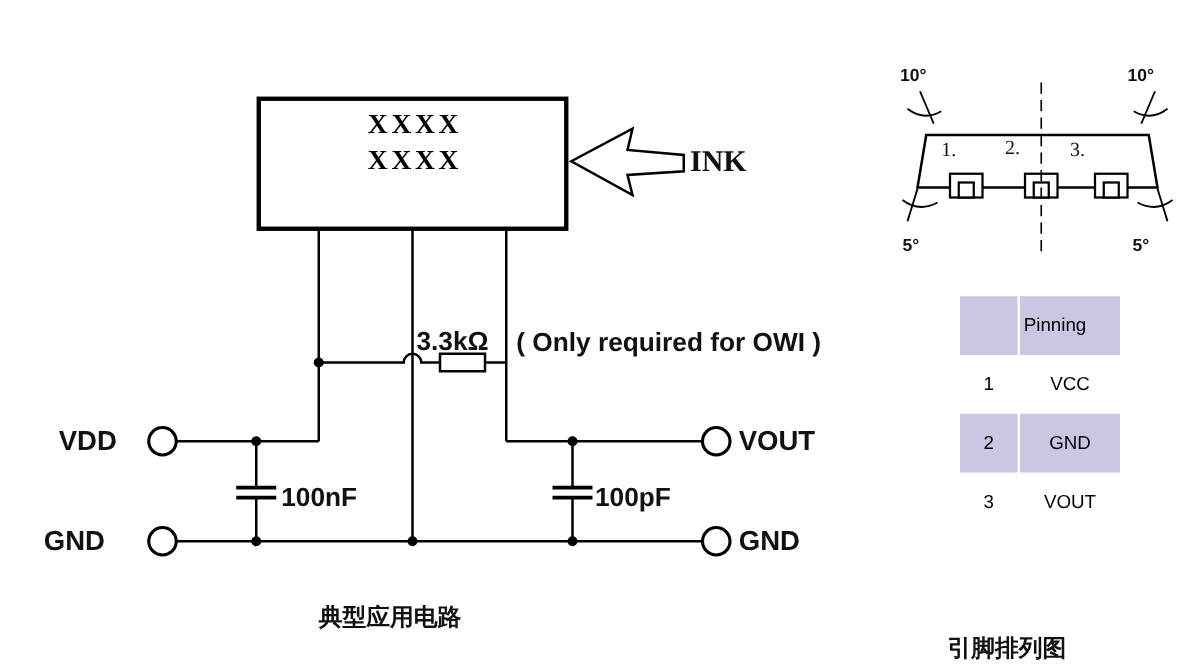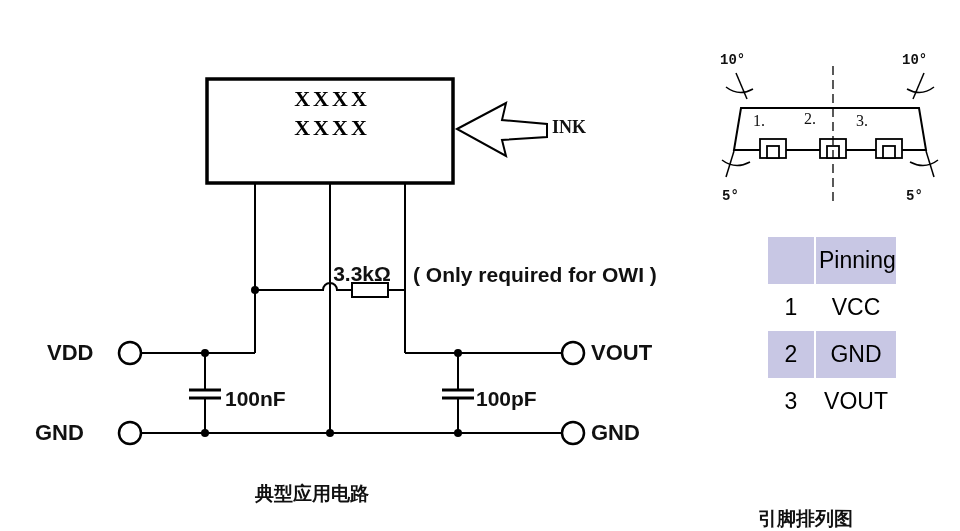--- a/index.html
+++ b/index.html
@@ -18,27 +18,27 @@
              font-family:"Liberation Serif", serif; font-weight:bold; color:#000; }
   .ic-l1 { top:86px;  font-size:22px; letter-spacing:3px; }
   .ic-l2 { top:115px; font-size:22px; letter-spacing:3px; }
   .ic-l3 { top:147px; font-size:19px; letter-spacing:1px; }
 
   .term { font-size:22px; font-weight:bold; }
   .small-val { font-size:21px; font-weight:bold; }
 
   .caption { font-size:19px; font-weight:bold; text-align:left; }
 
-  .angle { font-size:14px; font-weight:600;font-family:Liberation Mono, monospace; }
+  .angle { font-size:14px; font-weight:600; }
   .pinmark { font-family:"Liberation Serif", serif; font-size:16px; }
 
   .pin-table {
     position:absolute; left:768px; top:237px;
     display:grid; grid-template-columns:46px 80px; grid-auto-rows:47px;
-    column-gap:2px; font-size:23px; color:#000;
+    column-gap:2px; font-size:15px; color:#000;
   }
   .pin-table .cell { display:flex; align-items:center; justify-content:center; }
   .pin-table .cell.hdr { justify-content:flex-start; padding-left:3px; }
   .shade { background:#c8c7e4; }
 </style>
 </head>
 <body>
 
 <div class="canvas">
 
@@ -121,21 +121,21 @@
       <path d="M734 151 L726 177"></path> 
         <path d="M722 160 Q735 170 750 162"></path>
       <path d="M926 151 L934 177"></path> 
         <path d="M910 162 Q925 170 938 160"></path>
     </g>
   </svg>
 
   <div class="ic-text ic-l1">XXXX</div>
   <div class="ic-text ic-l2">XXXX</div>
 
-  <div class="lbl serif" style="left:552px; top:117px; font-size:18px; font-weight:600;">INK</div>
+  <div class="lbl serif" style="left:552px; top:117px; font-size:24px; font-weight:600;">INK</div>
 
   <div class="lbl small-val" style="left:333px; top:262px; width:58px; text-align:center;">3.3kΩ</div>
   <div class="lbl small-val" style="left:413px; top:263px;">( Only required for OWI )</div>
   <div class="lbl small-val" style="left:225px; top:387px;">100nF</div>
   <div class="lbl small-val" style="left:476px; top:387px;">100pF</div>
 
   <div class="lbl term" style="left:47px;  top:340px;">VDD</div>
   <div class="lbl term" style="left:35px;  top:420px;">GND</div>
   <div class="lbl term" style="left:591px; top:340px;">VOUT</div>
   <div class="lbl term" style="left:591px; top:420px;">GND</div>

